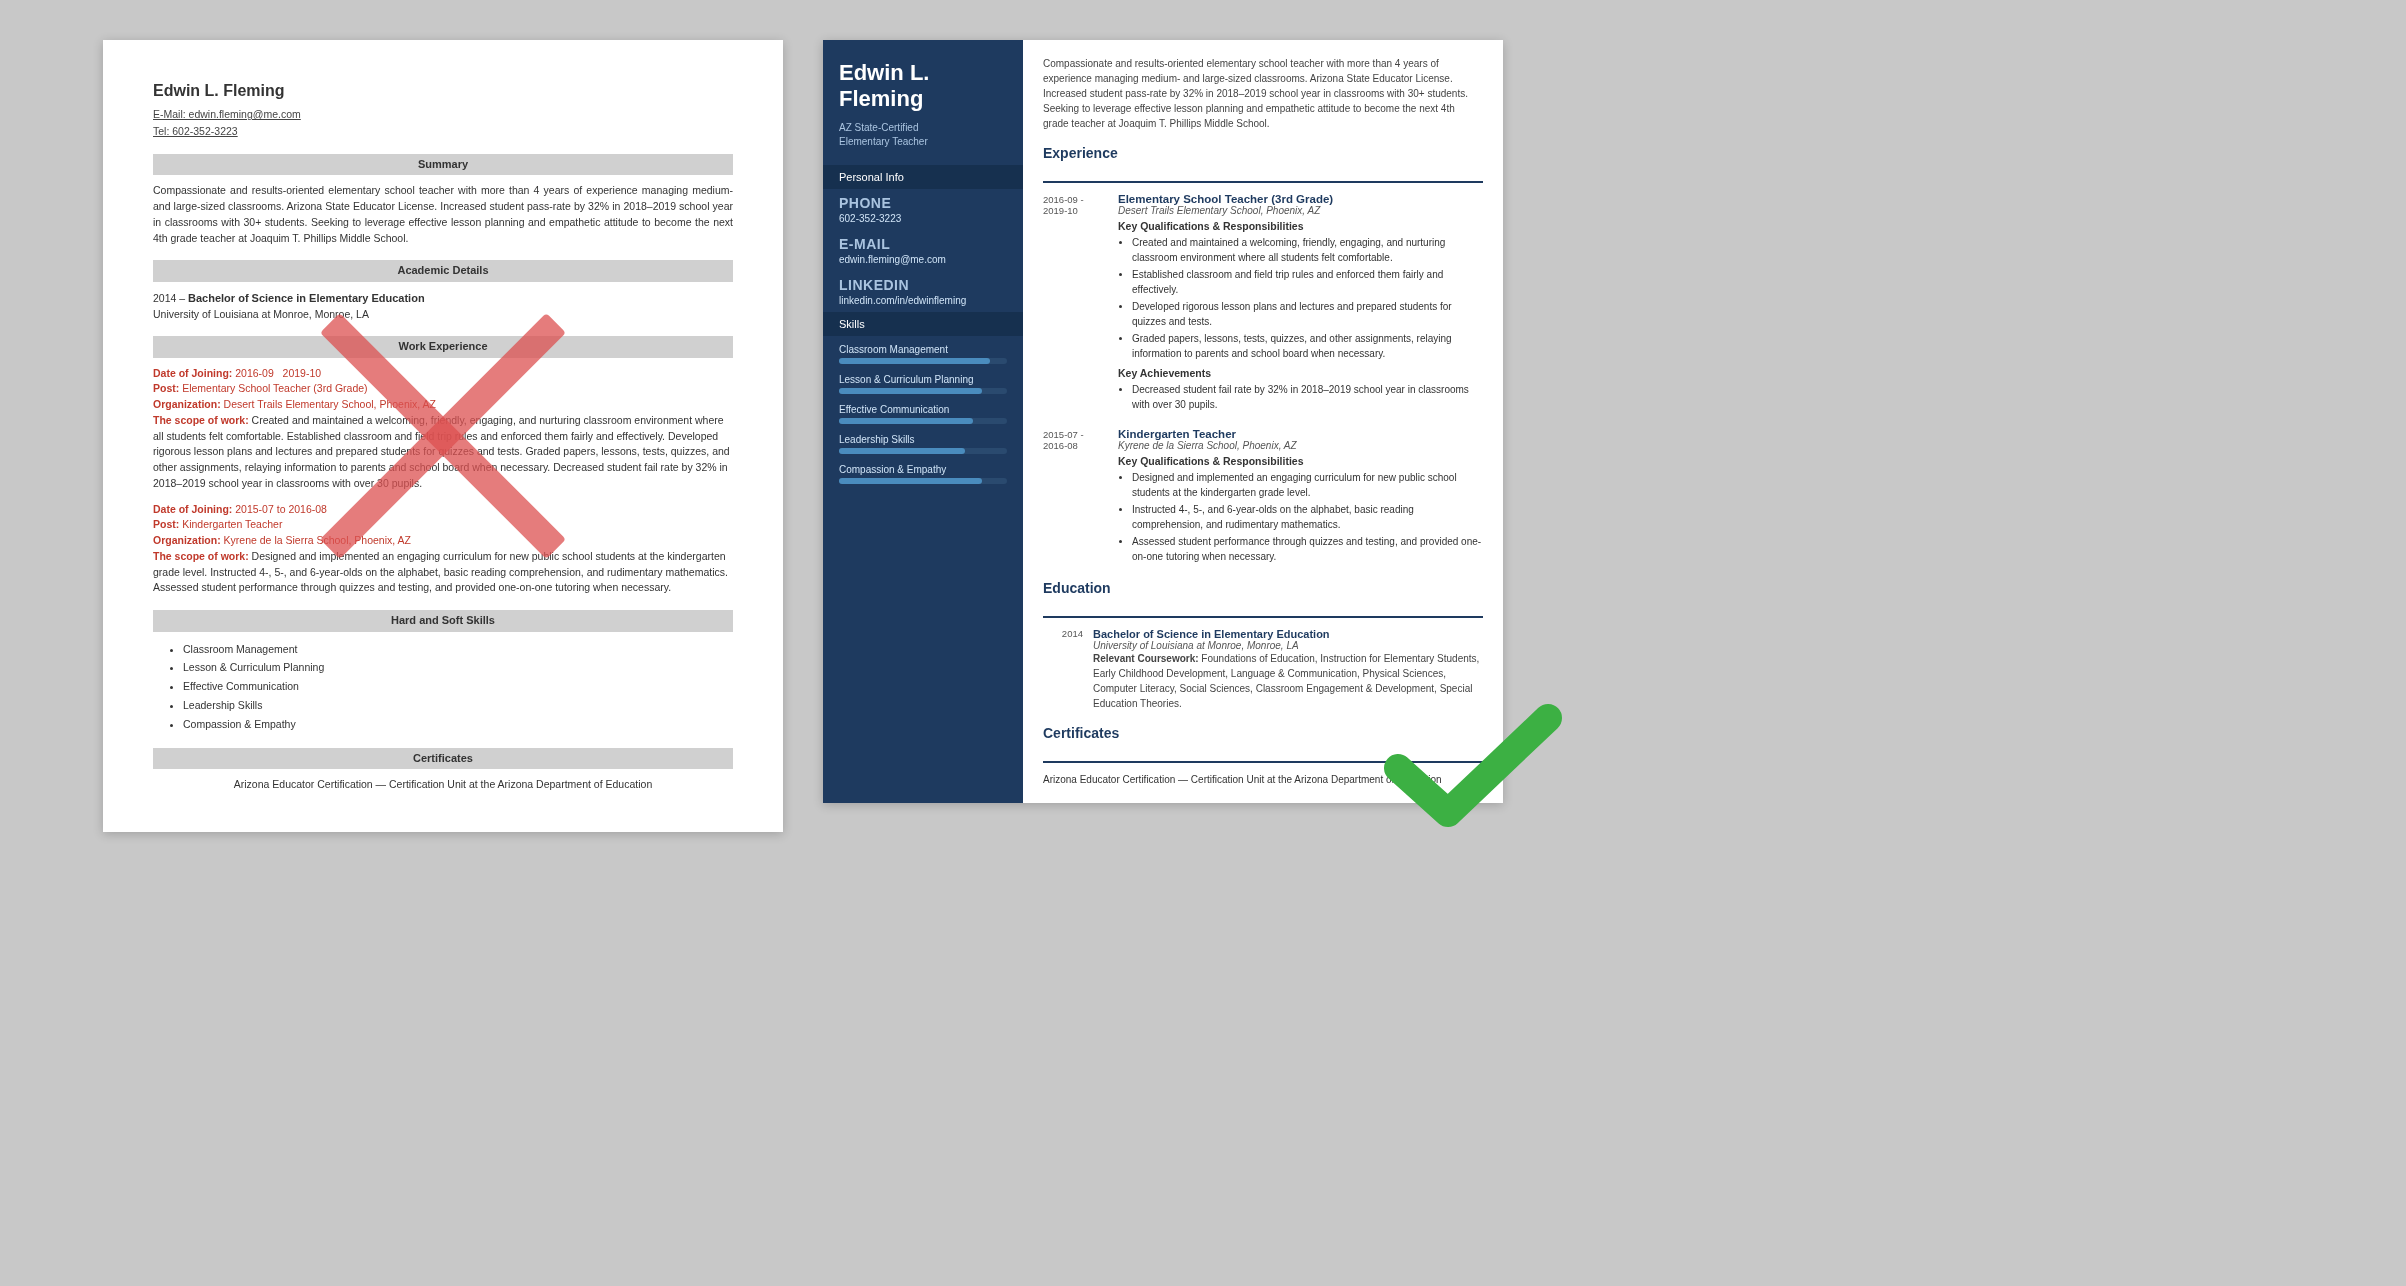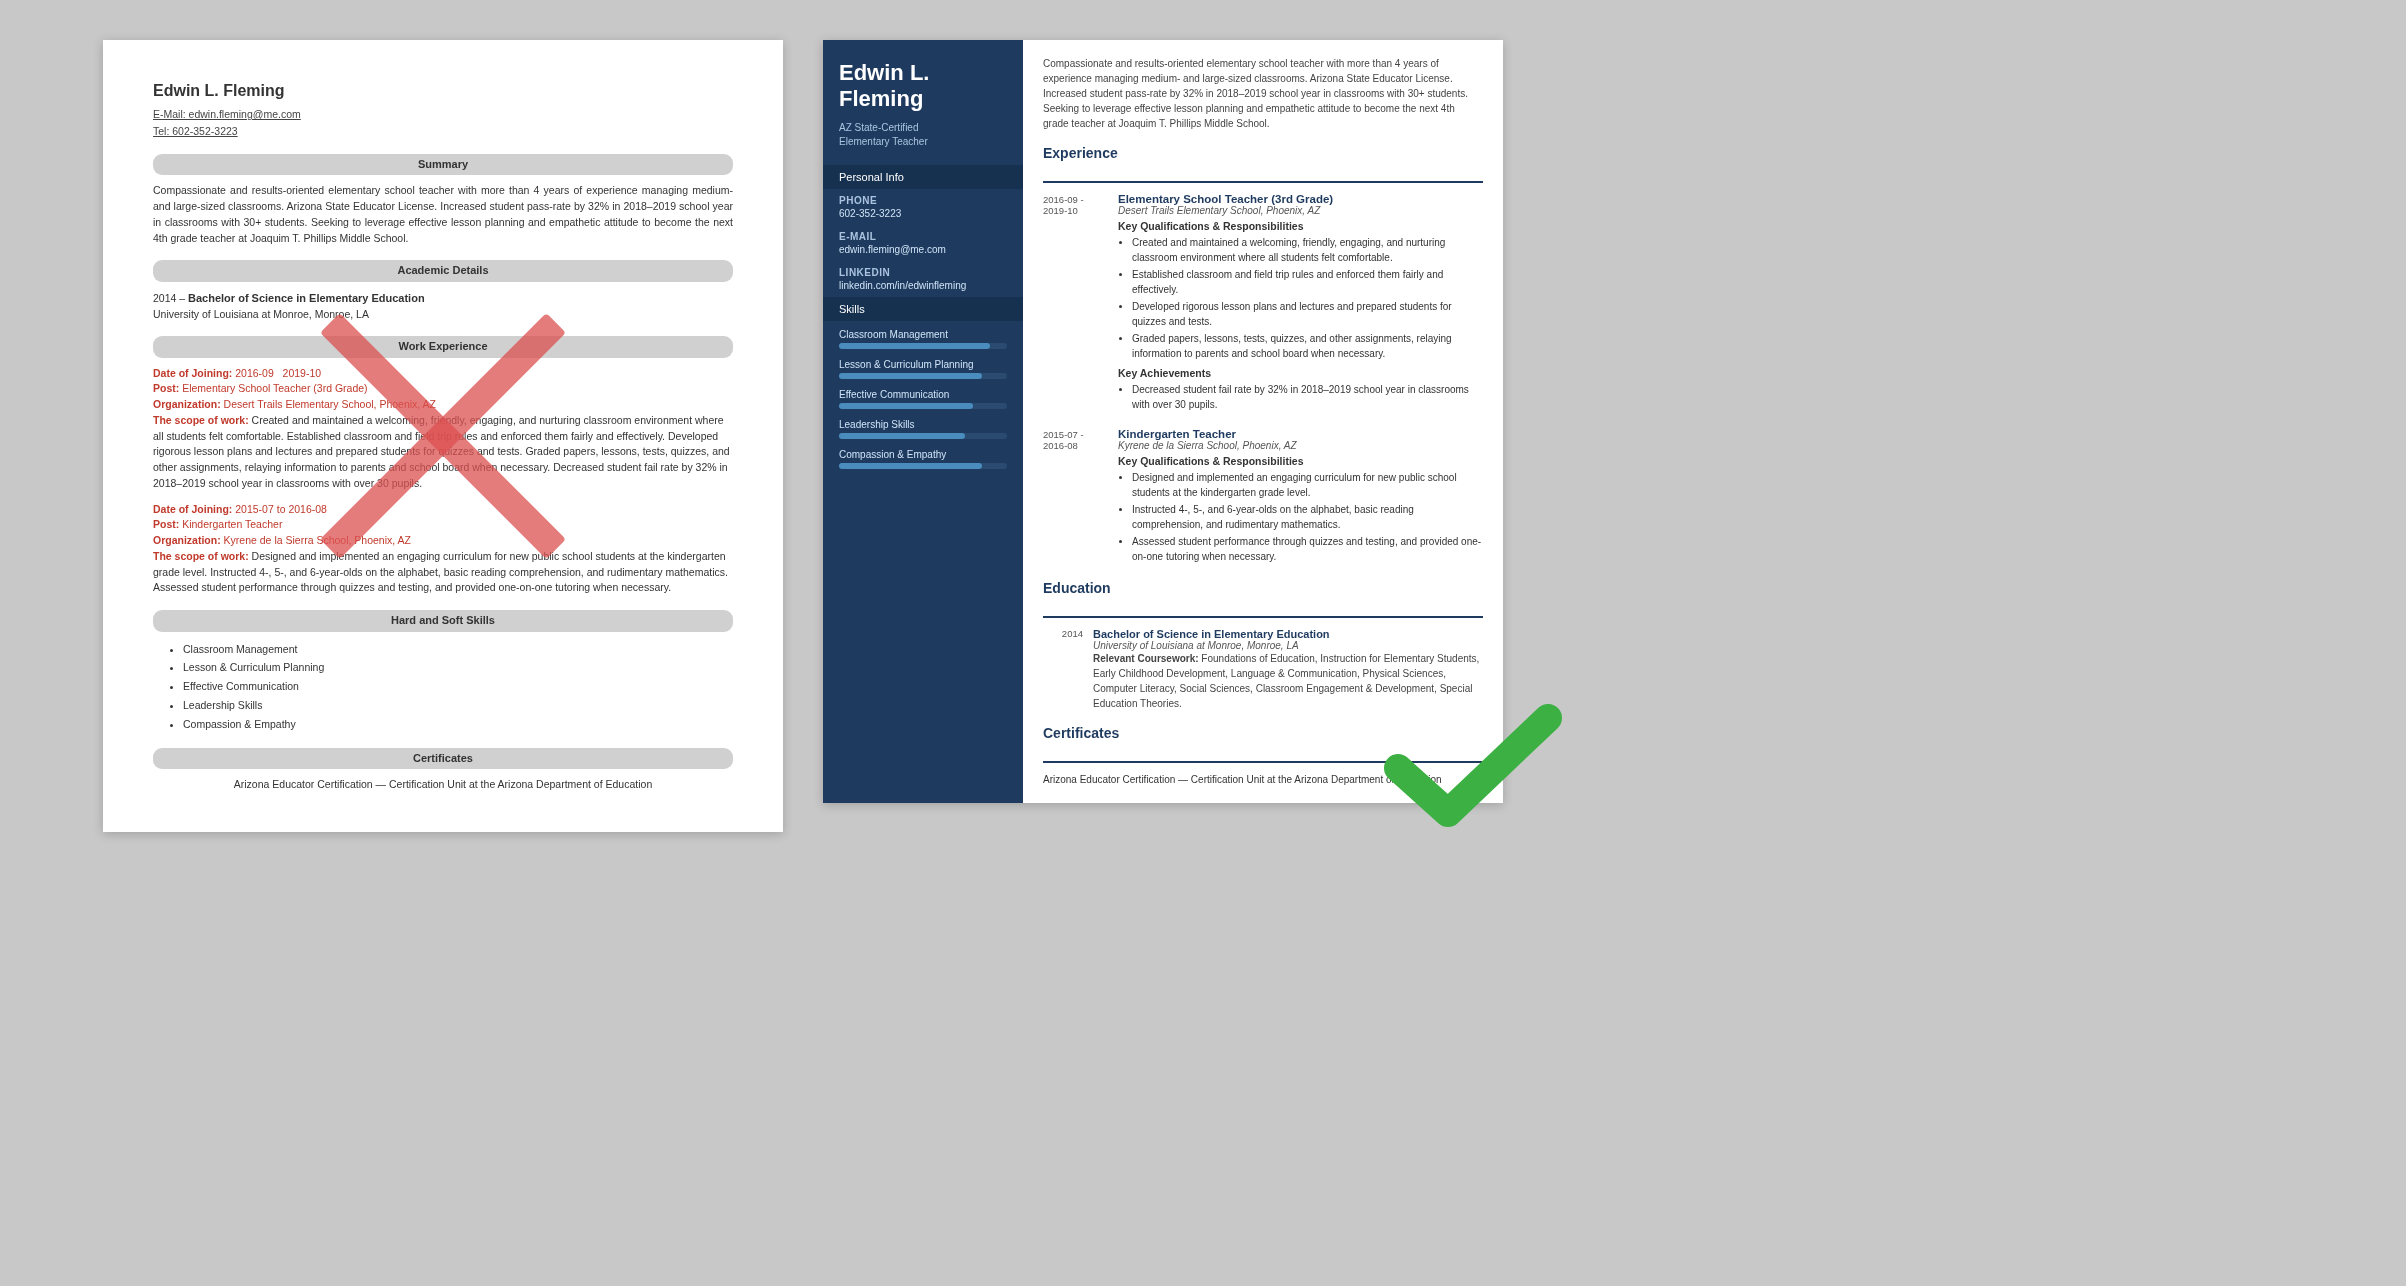--- a/index.html
+++ b/index.html
@@ -73,21 +73,20 @@
       text-decoration: underline;
     }
     .left-section-header {
       background: #d0d0d0;
       text-align: center;
       font-weight: bold;
       font-size: 11px;
       padding: 3px 0;
       margin: 14px 0 8px 0;
       color: #333;
-      border-radius: 9px;
     }
     .left-summary {
       font-size: 10.5px;
       line-height: 1.5;
       color: #333;
       text-align: justify;
     }
     .left-edu-entry {
       font-size: 10.5px;
       line-height: 1.5;
@@ -176,21 +175,21 @@
       font-size: 11px;
       font-weight: normal;
       color: #fff;
       padding: 6px 16px;
       margin-top: 0;
     }
     .sidebar-info-item {
       padding: 6px 16px;
     }
     .sidebar-info-label {
-      font-size: 10px;
+      font-size: 14px;
       color: #aac4e0;
       font-weight: bold;
       text-transform: uppercase;
       letter-spacing: 0.5px;
     }
     .sidebar-info-value {
       font-size: 10px;
       color: #d0e4f7;
       margin-top: 2px;
     }

